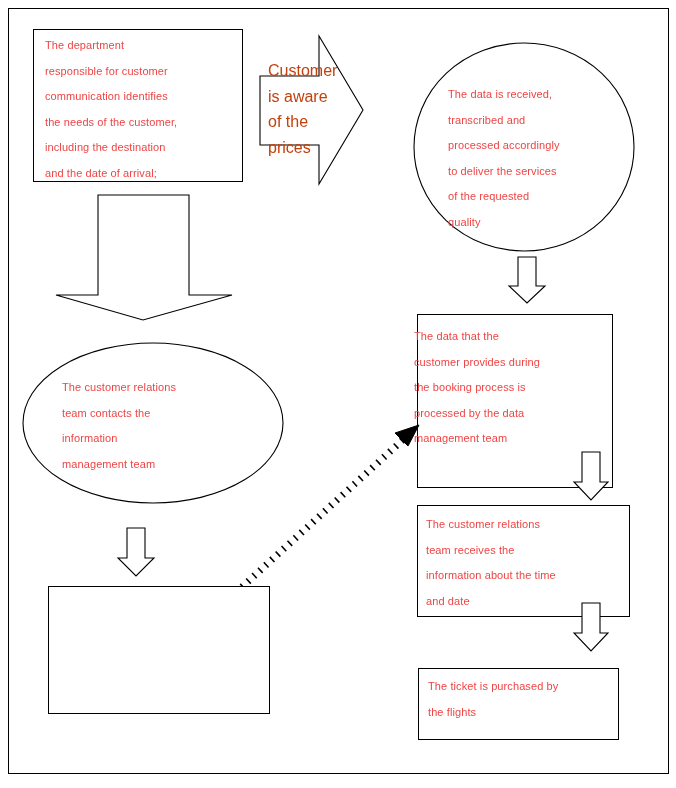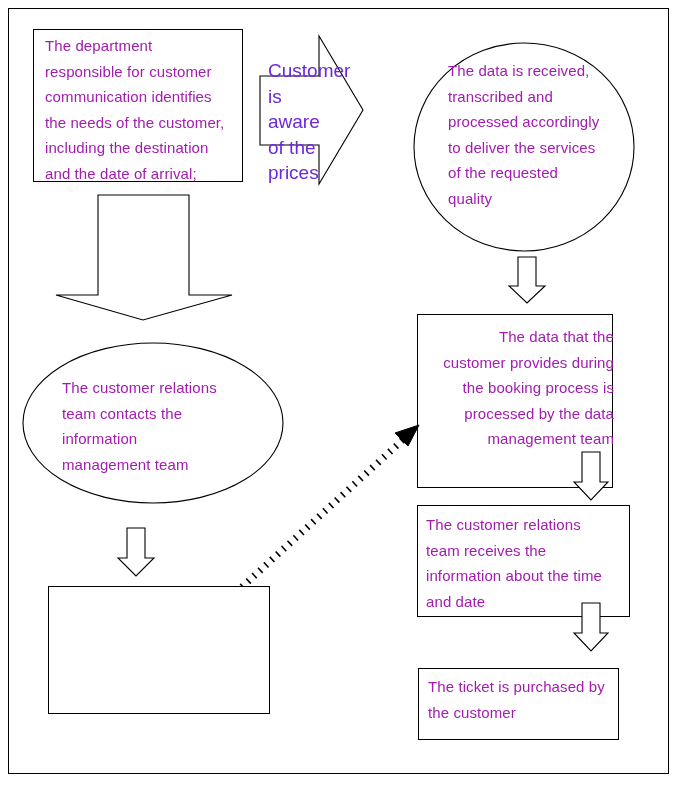--- a/index.html
+++ b/index.html
@@ -34,44 +34,44 @@
     position: absolute;
     box-sizing: border-box;
   }
   .box {
     border: 1px solid #000000;
     background: #ffffff;
   }
   .node-text {
     position: absolute;
     box-sizing: border-box;
-    font-size: 15px;
+    font-size: 11px;
     line-height: 25.5px;
-    color: #a21caf;
+    color: #ef4444;
     letter-spacing: 0.1px;
     white-space: pre-line;
   }
   .ellipse-wrap {
     position: absolute;
   }
   .ellipse-wrap svg {
     position: absolute;
     left: 0;
     top: 0;
     overflow: visible;
   }
   .arrow-svg {
     position: absolute;
     overflow: visible;
   }
   .arrow-label {
     position: absolute;
-    font-size: 19px;
+    font-size: 16px;
     line-height: 25.5px;
-    color: #6d28d9;
+    color: #c2410c;
     white-space: pre-line;
     box-sizing: border-box;
   }
 </style>
 </head>
 <body>
 
 <div id="page">
 
   <div class="page-border"></div>
@@ -90,21 +90,21 @@
   <div class="arrow-label" style="left:268px; top:58px; width:60px; height:106px;">Customer
 is aware
 of the
 prices</div>
 
   <div class="ellipse-wrap" style="left:413px; top:42px; width:222px; height:210px;">
     <svg width="222" height="210" viewBox="0 0 222 210">
       <ellipse cx="111" cy="105" rx="110" ry="104" fill="#ffffff" stroke="#000000" stroke-width="1.1"></ellipse>
     </svg>
   </div>
-  <div class="node-text" style="left:448px; top:58px; width:180px; height:160px;">The data is received,
+  <div class="node-text" style="left:448px; top:82px; width:180px; height:160px;">The data is received,
 transcribed and
 processed accordingly
 to deliver the services
 of the requested
 quality</div>
 
   <svg class="arrow-svg" style="left:55px; top:194px;" width="178" height="127" viewBox="0 0 178 127">
     <polygon points="43,1 134,1 134,101 177,101 88,126 1,101 43,101" fill="#ffffff" stroke="#000000" stroke-width="1.1"></polygon>
   </svg>
 
@@ -116,21 +116,21 @@
     <svg width="262" height="162" viewBox="0 0 262 162">
       <ellipse cx="131" cy="81" rx="130" ry="80" fill="#ffffff" stroke="#000000" stroke-width="1.1"></ellipse>
     </svg>
   </div>
   <div class="node-text" style="left:62px; top:375px; width:200px; height:110px;">The customer relations
 team contacts the
 information
 management team</div>
 
   <div class="node box" style="left:417px; top:314px; width:196px; height:174px;"></div>
-  <div class="node-text" style="left:426px; top:324px; width:188px; height:140px;text-align:right;">The data that the
+  <div class="node-text" style="left:414px; top:324px; width:188px; height:140px;">The data that the
 customer provides during
 the booking process is
 processed by the data
 management team</div>
 
   <svg class="arrow-svg" style="left:230px; top:415px;" width="195" height="180" viewBox="0 0 195 180">
     <line x1="12" y1="172" x2="176" y2="22" stroke="#000000" stroke-width="7" stroke-dasharray="1.6 6.4" stroke-linecap="butt"></line>
     <polygon points="189,10 165,18 178,31" fill="#000000" stroke="#000000" stroke-width="1"></polygon>
   </svg>
 
@@ -149,15 +149,15 @@
 and date</div>
 
   <svg class="arrow-svg" style="left:572px; top:602px;" width="38" height="50" viewBox="0 0 38 50">
     <polygon points="10,1 28,1 28,31 36,31 19,49 2,31 10,31" fill="#ffffff" stroke="#000000" stroke-width="1.1"></polygon>
   </svg>
 
   <div class="node box" style="left:48px; top:586px; width:222px; height:128px;"></div>
 
   <div class="node box" style="left:418px; top:668px; width:201px; height:72px;"></div>
   <div class="node-text" style="left:428px; top:674px; width:194px; height:68px;">The ticket is purchased by
-the customer</div>
+the flights</div>
 
 </div>
 
 </body></html>

